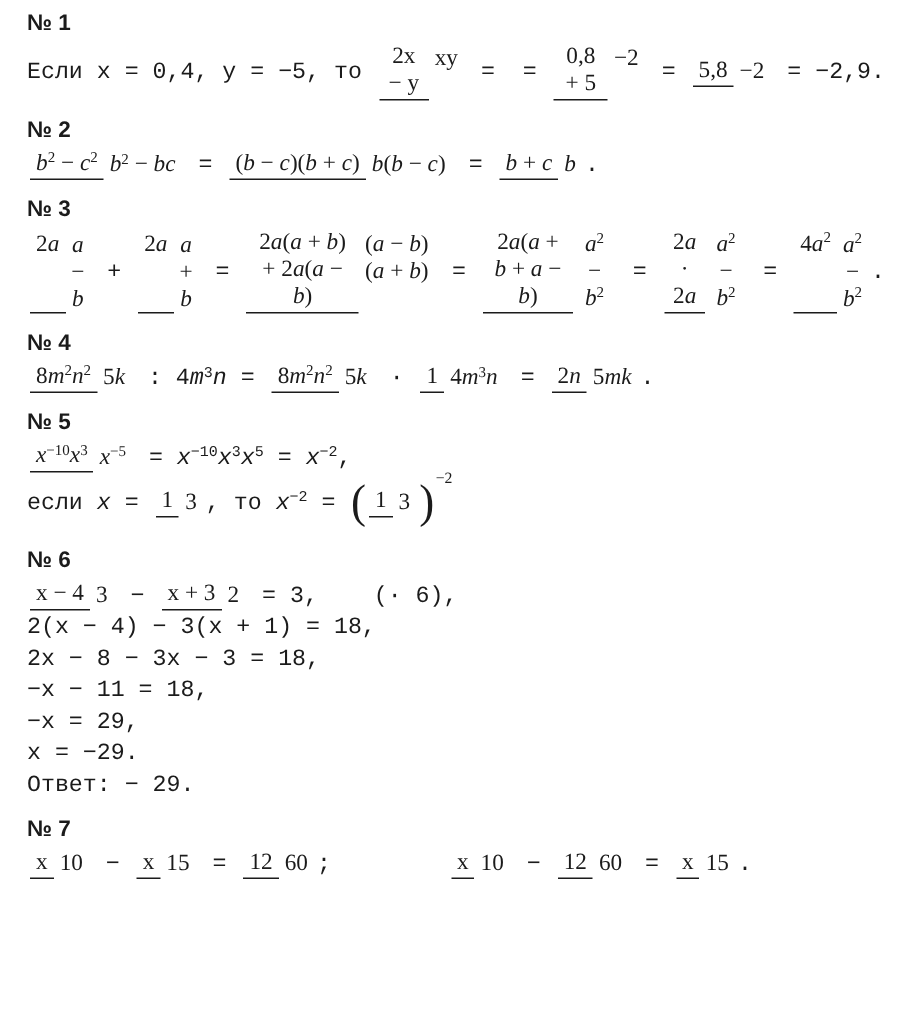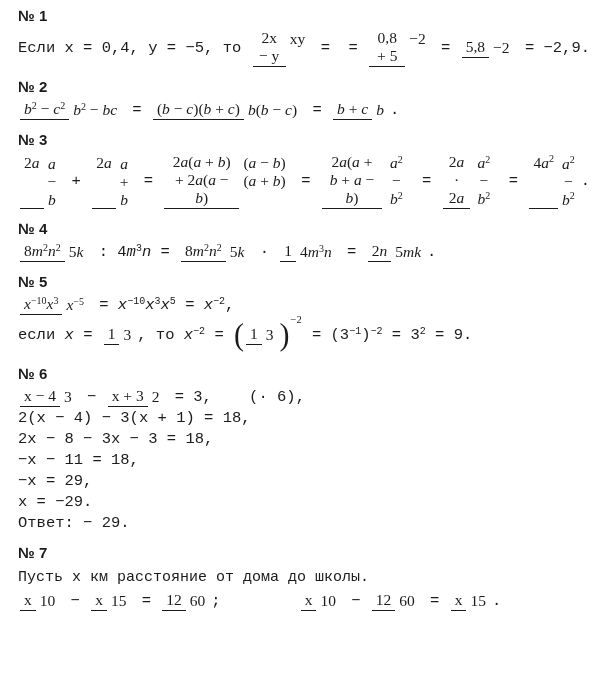--- a/index.html
+++ b/index.html
@@ -153,21 +153,20 @@
         <span class="tok">, то <i>x</i><sup>−2</sup> = </span>
         <span class="bigp">
           <span class="bp">(</span>
           <span class="frac">
             <span class="num">1</span>
             <span class="den">3</span>
           </span>
           <span class="bp">)</span>
           <span class="bsup">−2</span>
         </span>
-        <span class="tok"> = (3<sup>−1</sup>)<sup>−2</sup> = 3<sup>2</sup> = 9.</span>
       </div>
     </section>
     <section class="problem">
       <div class="phead">№ 6</div>
       <div class="mline">
         <span class="frac">
           <span class="num">x − 4</span>
           <span class="den">3</span>
         </span>
         <span class="tok"> − </span>
@@ -191,21 +190,20 @@
       </div>
       <div class="mline">
         <span class="tok">x = −29.</span>
       </div>
       <div class="mline">
         <span class="tok">Ответ: − 29.</span>
       </div>
     </section>
     <section class="problem">
       <div class="phead">№ 7</div>
-      <div class="textline"><span class="tok">Пусть x км расстояние от дома до школы.</span></div>
       <div class="mline">
         <span class="frac">
           <span class="num">x</span>
           <span class="den">10</span>
         </span>
         <span class="tok"> − </span>
         <span class="frac">
           <span class="num">x</span>
           <span class="den">15</span>
         </span>

